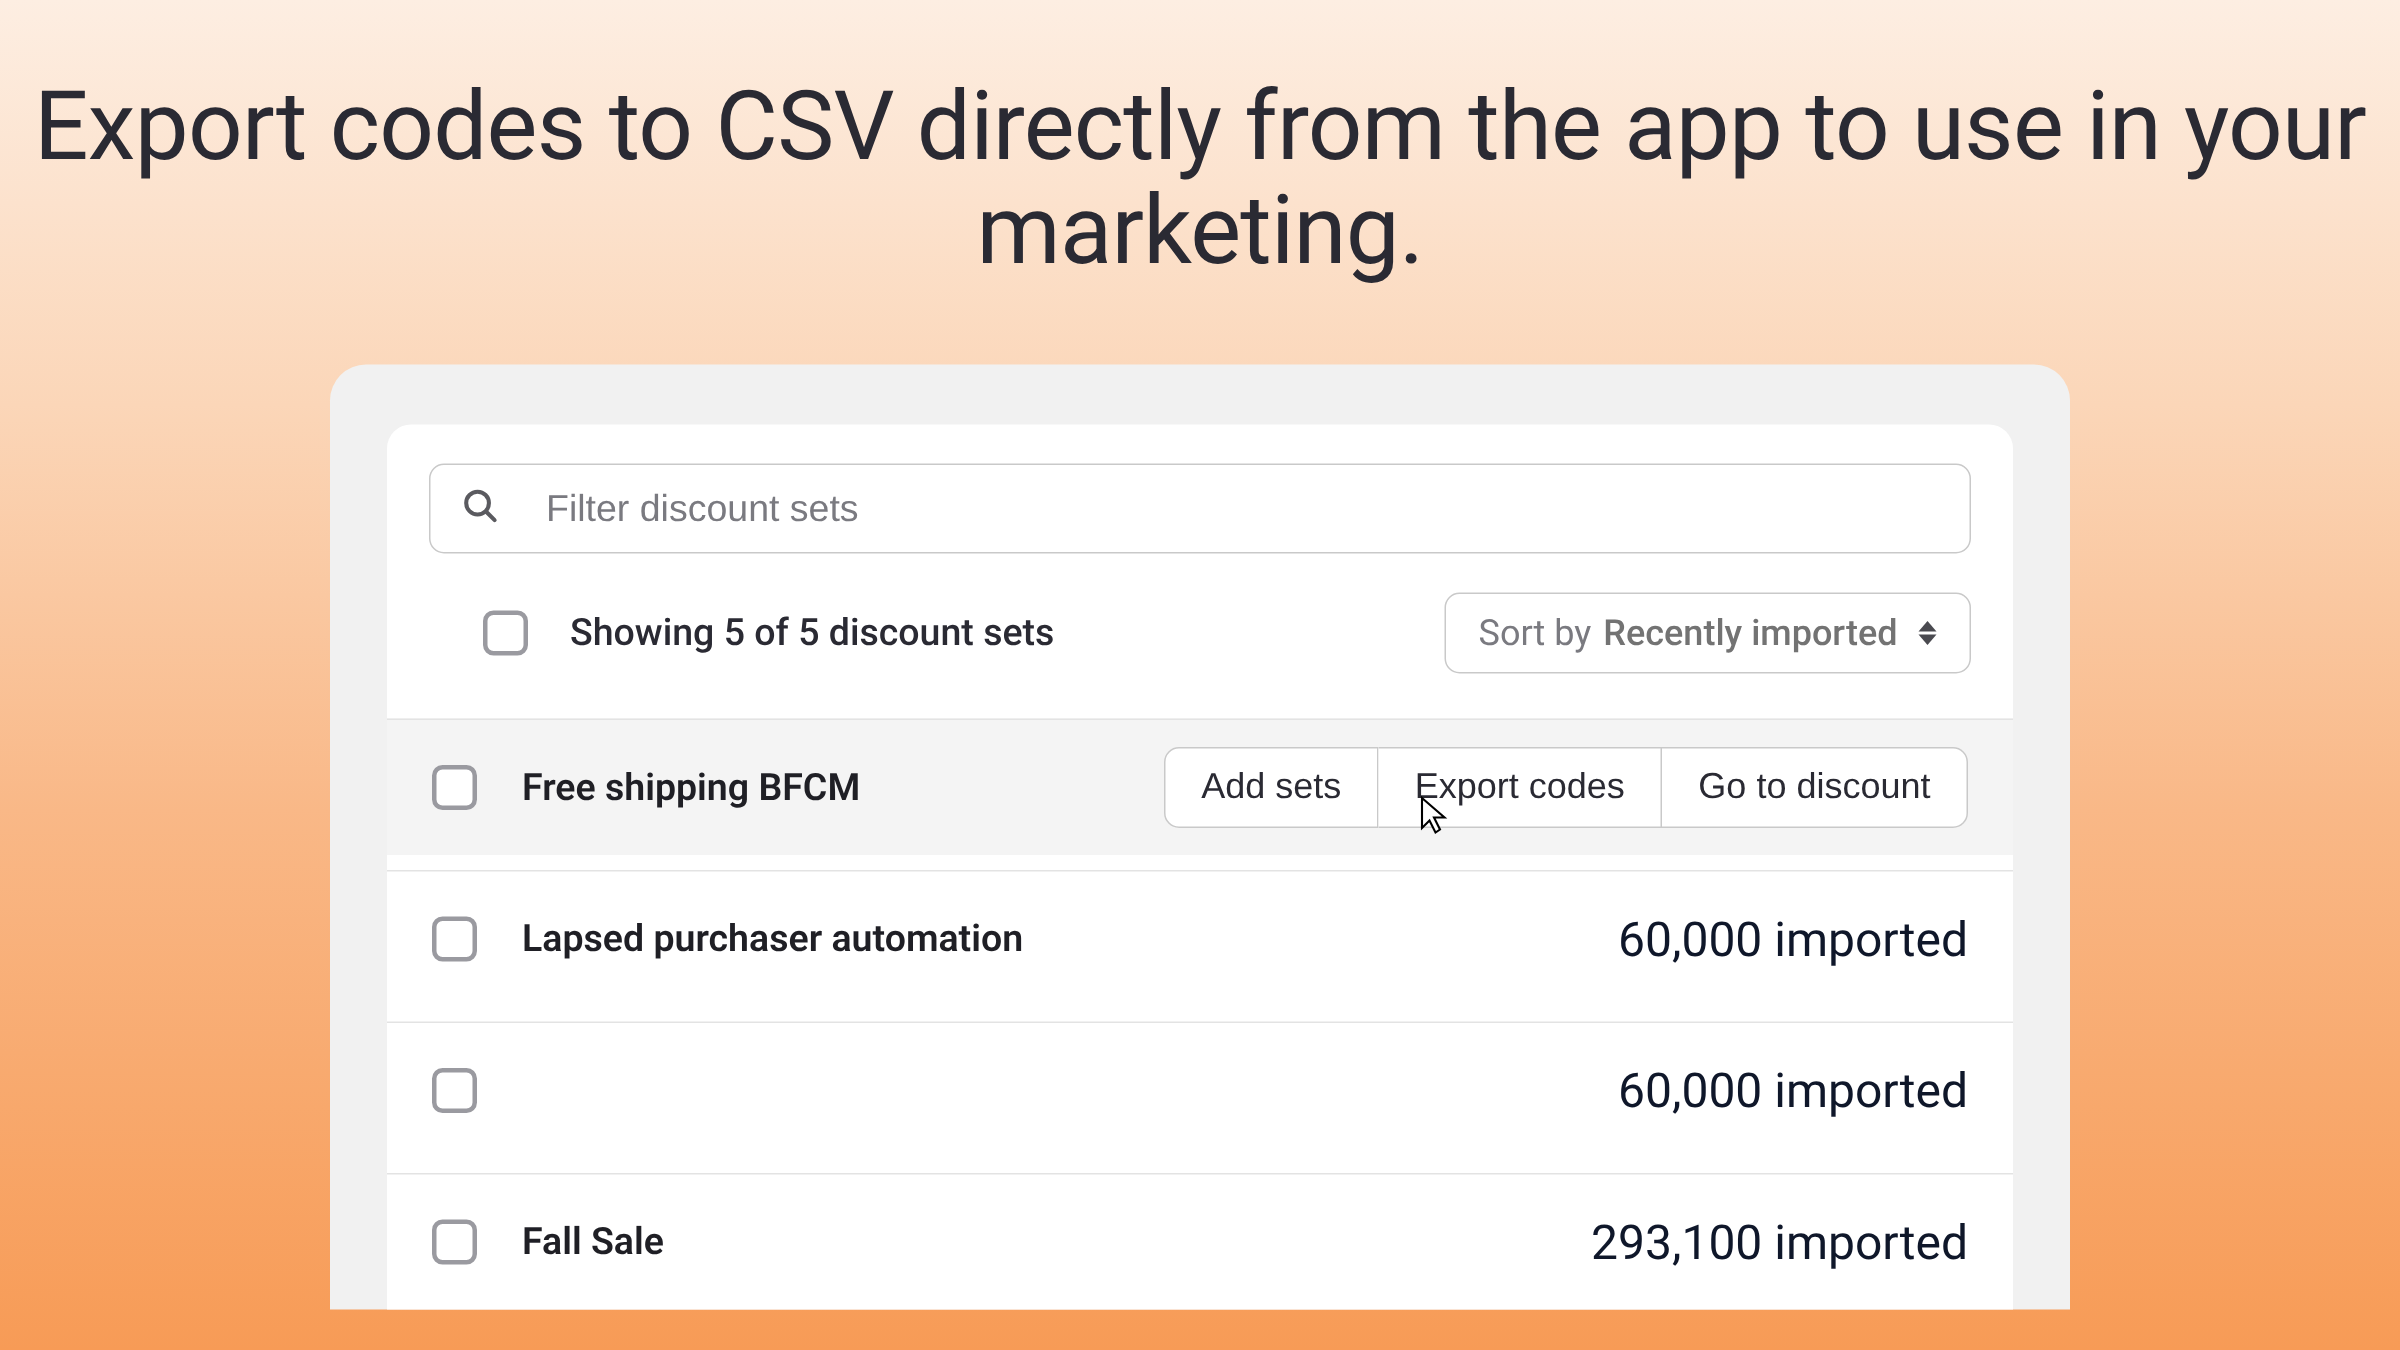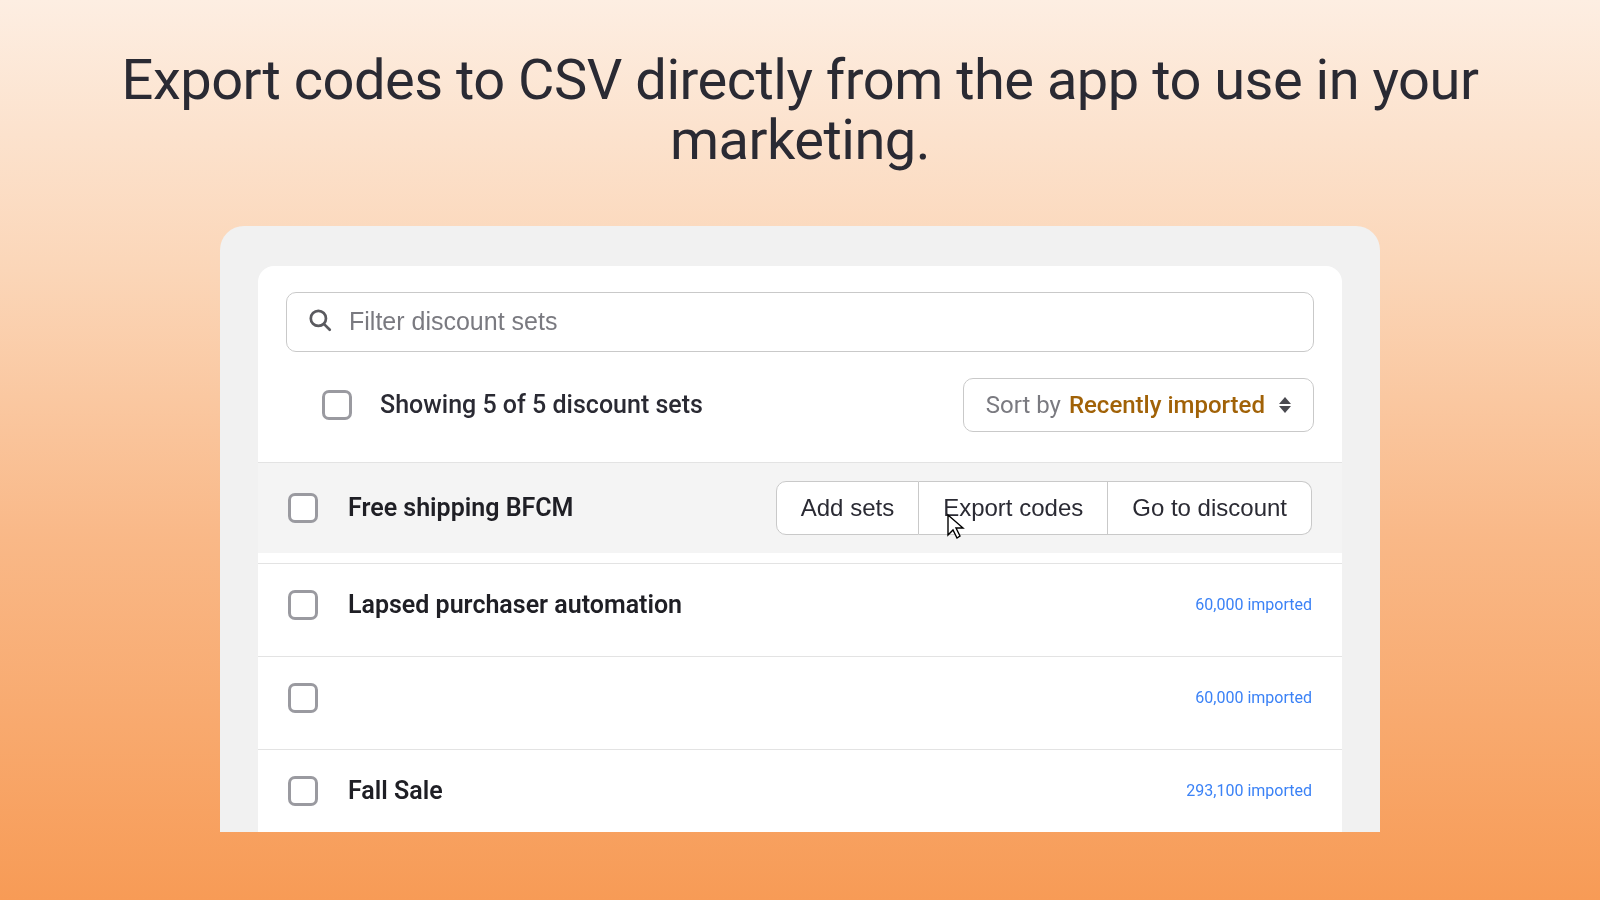--- a/index.html
+++ b/index.html
@@ -6,21 +6,21 @@
   html, body { width: 1600px; height: 900px; overflow: hidden; }
   body {
     font-family: -apple-system, BlinkMacSystemFont, "Segoe UI", Roboto, Helvetica, Arial, sans-serif;
     background: linear-gradient(to bottom, #fdeee2 0%, #fbd6b8 30%, #f9b887 60%, #f79b56 100%);
     display: flex;
     flex-direction: column;
     align-items: center;
   }
   .headline {
     margin-top: 50px;
-    font-size: 56px;
+    font-size: 64px;
     font-weight: 400;
     color: #2a2a33;
     text-align: center;
     line-height: 1.08;
     letter-spacing: -0.5px;
   }
   .panel-outer {
     margin-top: 55px;
     width: 1160px;
     background: #f1f1f1;
@@ -31,21 +31,21 @@
     background: #ffffff;
     border-radius: 16px 16px 0 0;
     overflow: hidden;
   }
   .search-row {
     padding: 26px 28px 10px 28px;
   }
   .search-box {
     display: flex;
     align-items: center;
-    gap: 16px;
+    gap: 31px;
     border: 1.5px solid #c9c9c9;
     border-radius: 10px;
     padding: 14px 20px;
     background: #fff;
   }
   .search-box input {
     border: none;
     outline: none;
     font-size: 25px;
     color: #2a2a33;
@@ -86,21 +86,21 @@
     gap: 8px;
     border: 1.5px solid #c9c9c9;
     border-radius: 10px;
     padding: 12px 22px;
     background: #fff;
     font-size: 24px;
     cursor: pointer;
     justify-content: space-between;
   }
   .sort-label { color: #7a7a80; }
-  .sort-value { color: #a16207; font-weight: 500; }
+  .sort-value { color: #737373; font-weight: 500; }
   .sort-caret {
     margin-left: 6px;
     display: flex;
     flex-direction: column;
     gap: 2px;
   }
   .sort-caret .up, .sort-caret .down {
     width: 0; height: 0;
     border-left: 6px solid transparent;
     border-right: 6px solid transparent;
@@ -121,22 +121,22 @@
     display: flex;
     align-items: center;
     gap: 30px;
   }
   .row-name {
     font-size: 25px;
     font-weight: 600;
     color: #1f1f25;
   }
   .row-status {
-    font-size: 16px;
-    color: #3b82f6;
+    font-size: 32px;
+    color: #0f172a;
   }
   .row-actions {
     display: flex;
     gap: 0;
   }
   .btn {
     border: 1.5px solid #c9c9c9;
     background: #fff;
     font-size: 24px;
     font-weight: 500;

